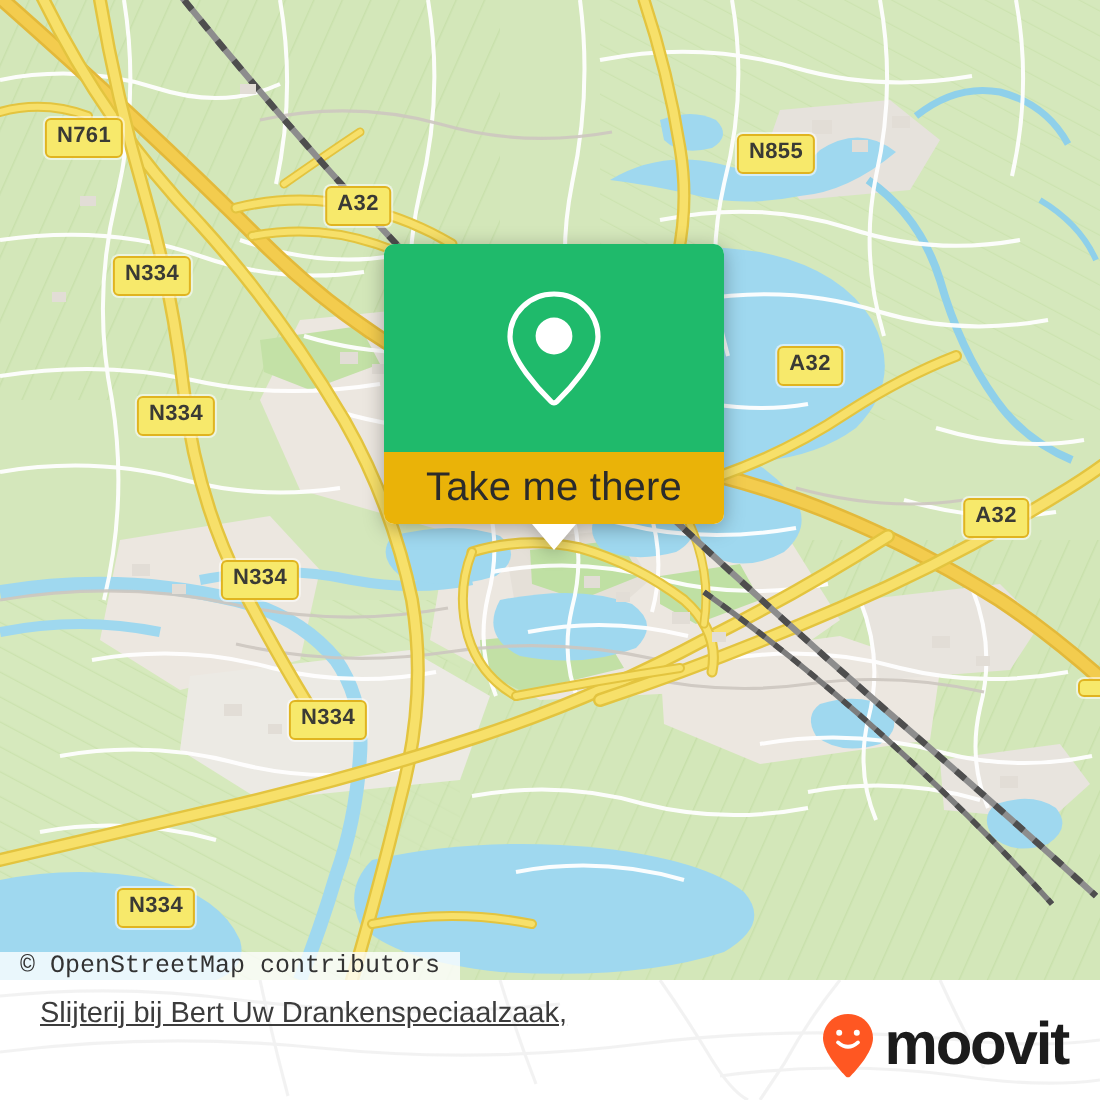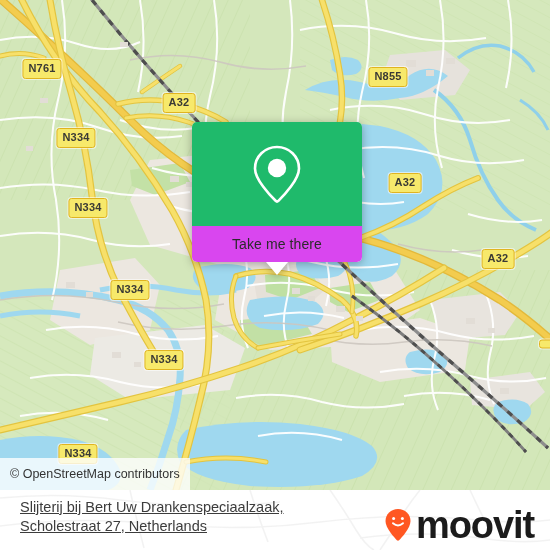--- a/index.html
+++ b/index.html
@@ -54,28 +54,28 @@
     padding: 3px 5px 4px 5px;
     white-space: nowrap;
     box-shadow: 0 0 0 1px rgba(255,255,255,.55);
   }
 
   
   #attribution {
     position: absolute;
     left: 0;
     bottom: 0;
-    height: 32px;
+    height: 14px;
     padding: 0 10px 0 10px;
     display: flex;
     align-items: center;
     background: rgba(255,255,255,0.78);
     color: #333333;
     font-size: 12.5px;
-    font-family: Liberation Sans, sans-serif;
+    font-family: Liberation Mono, monospace;
     white-space: nowrap;
   }
 
   
   #callout {
     position: absolute;
     left: 192px;
     top: 122px;
     width: 170px;
     filter: drop-shadow(0 2px 5px rgba(0,0,0,0.30));
@@ -90,26 +90,26 @@
   #callout-green {
     height: 104px;
     background: #1fba6b;
     display: flex;
     align-items: center;
     justify-content: center;
   }
   #callout-green svg { display: block; }
   #callout-label {
     height: 36px;
-    background: #d946ef;
+    background: #eab308;
     display: flex;
     align-items: center;
     justify-content: center;
     color: #2b2b2b;
-    font-size: 14px;
+    font-size: 20px;
     font-family: "Liberation Sans", sans-serif;
     letter-spacing: .1px;
   }
   #callout-tail {
     position: absolute;
     left: 50%;
     top: 140px;
     width: 0;
     height: 0;
     transform: translateX(-50%);
@@ -150,21 +150,21 @@
   #brand {
     position: absolute;
     right: 16px;
     top: 16px;
     display: flex;
     align-items: center;
     gap: 4px;
   }
   #brand-word {
     color: #1b1b1b;
-    font-size: 38px;
+    font-size: 30px;
     font-weight: bold;
     letter-spacing: -1.1px;
     line-height: 1;
     font-family: "Liberation Sans", sans-serif;
   }
 </style>
 </head>
 <body>
 
 <div id="page">
@@ -402,21 +402,20 @@
         <path d="M470,0 Q480,22 492,44"></path>
         <path d="M250,0 Q258,26 268,52"></path>
         <path d="M0,8 Q60,2 120,10 Q200,20 280,12"></path>
         <path d="M360,48 Q420,40 480,48 Q520,54 550,50"></path>
         <path d="M130,0 Q136,28 144,58"></path>
       </g>
     </svg>
 
     <div id="footer-title">
       <span>Slijterij bij Bert Uw Drankenspeciaalzaak,</span>
-      <span>Scholestraat 27, Netherlands</span>
     </div>
 
     <div id="brand">
       <svg width="28" height="34" viewBox="0 0 28 34">
         <path d="M14 1 C7 1 1.5 6.4 1.5 13 C1.5 20.2 10.4 29.6 12.9 32.2 C13.5 32.8 14.5 32.8 15.1 32.2 C17.6 29.6 26.5 20.2 26.5 13 C26.5 6.4 21 1 14 1 Z" fill="#ff5722"></path>
         <circle cx="9.6" cy="10.4" r="1.5" fill="#ffffff"></circle>
         <circle cx="18.4" cy="10.4" r="1.5" fill="#ffffff"></circle>
         <path d="M9 15.2 Q14 19.6 19 15.2" stroke="#ffffff" stroke-width="1.9" fill="none" stroke-linecap="round"></path>
       </svg>
       <span id="brand-word">moovit</span>

